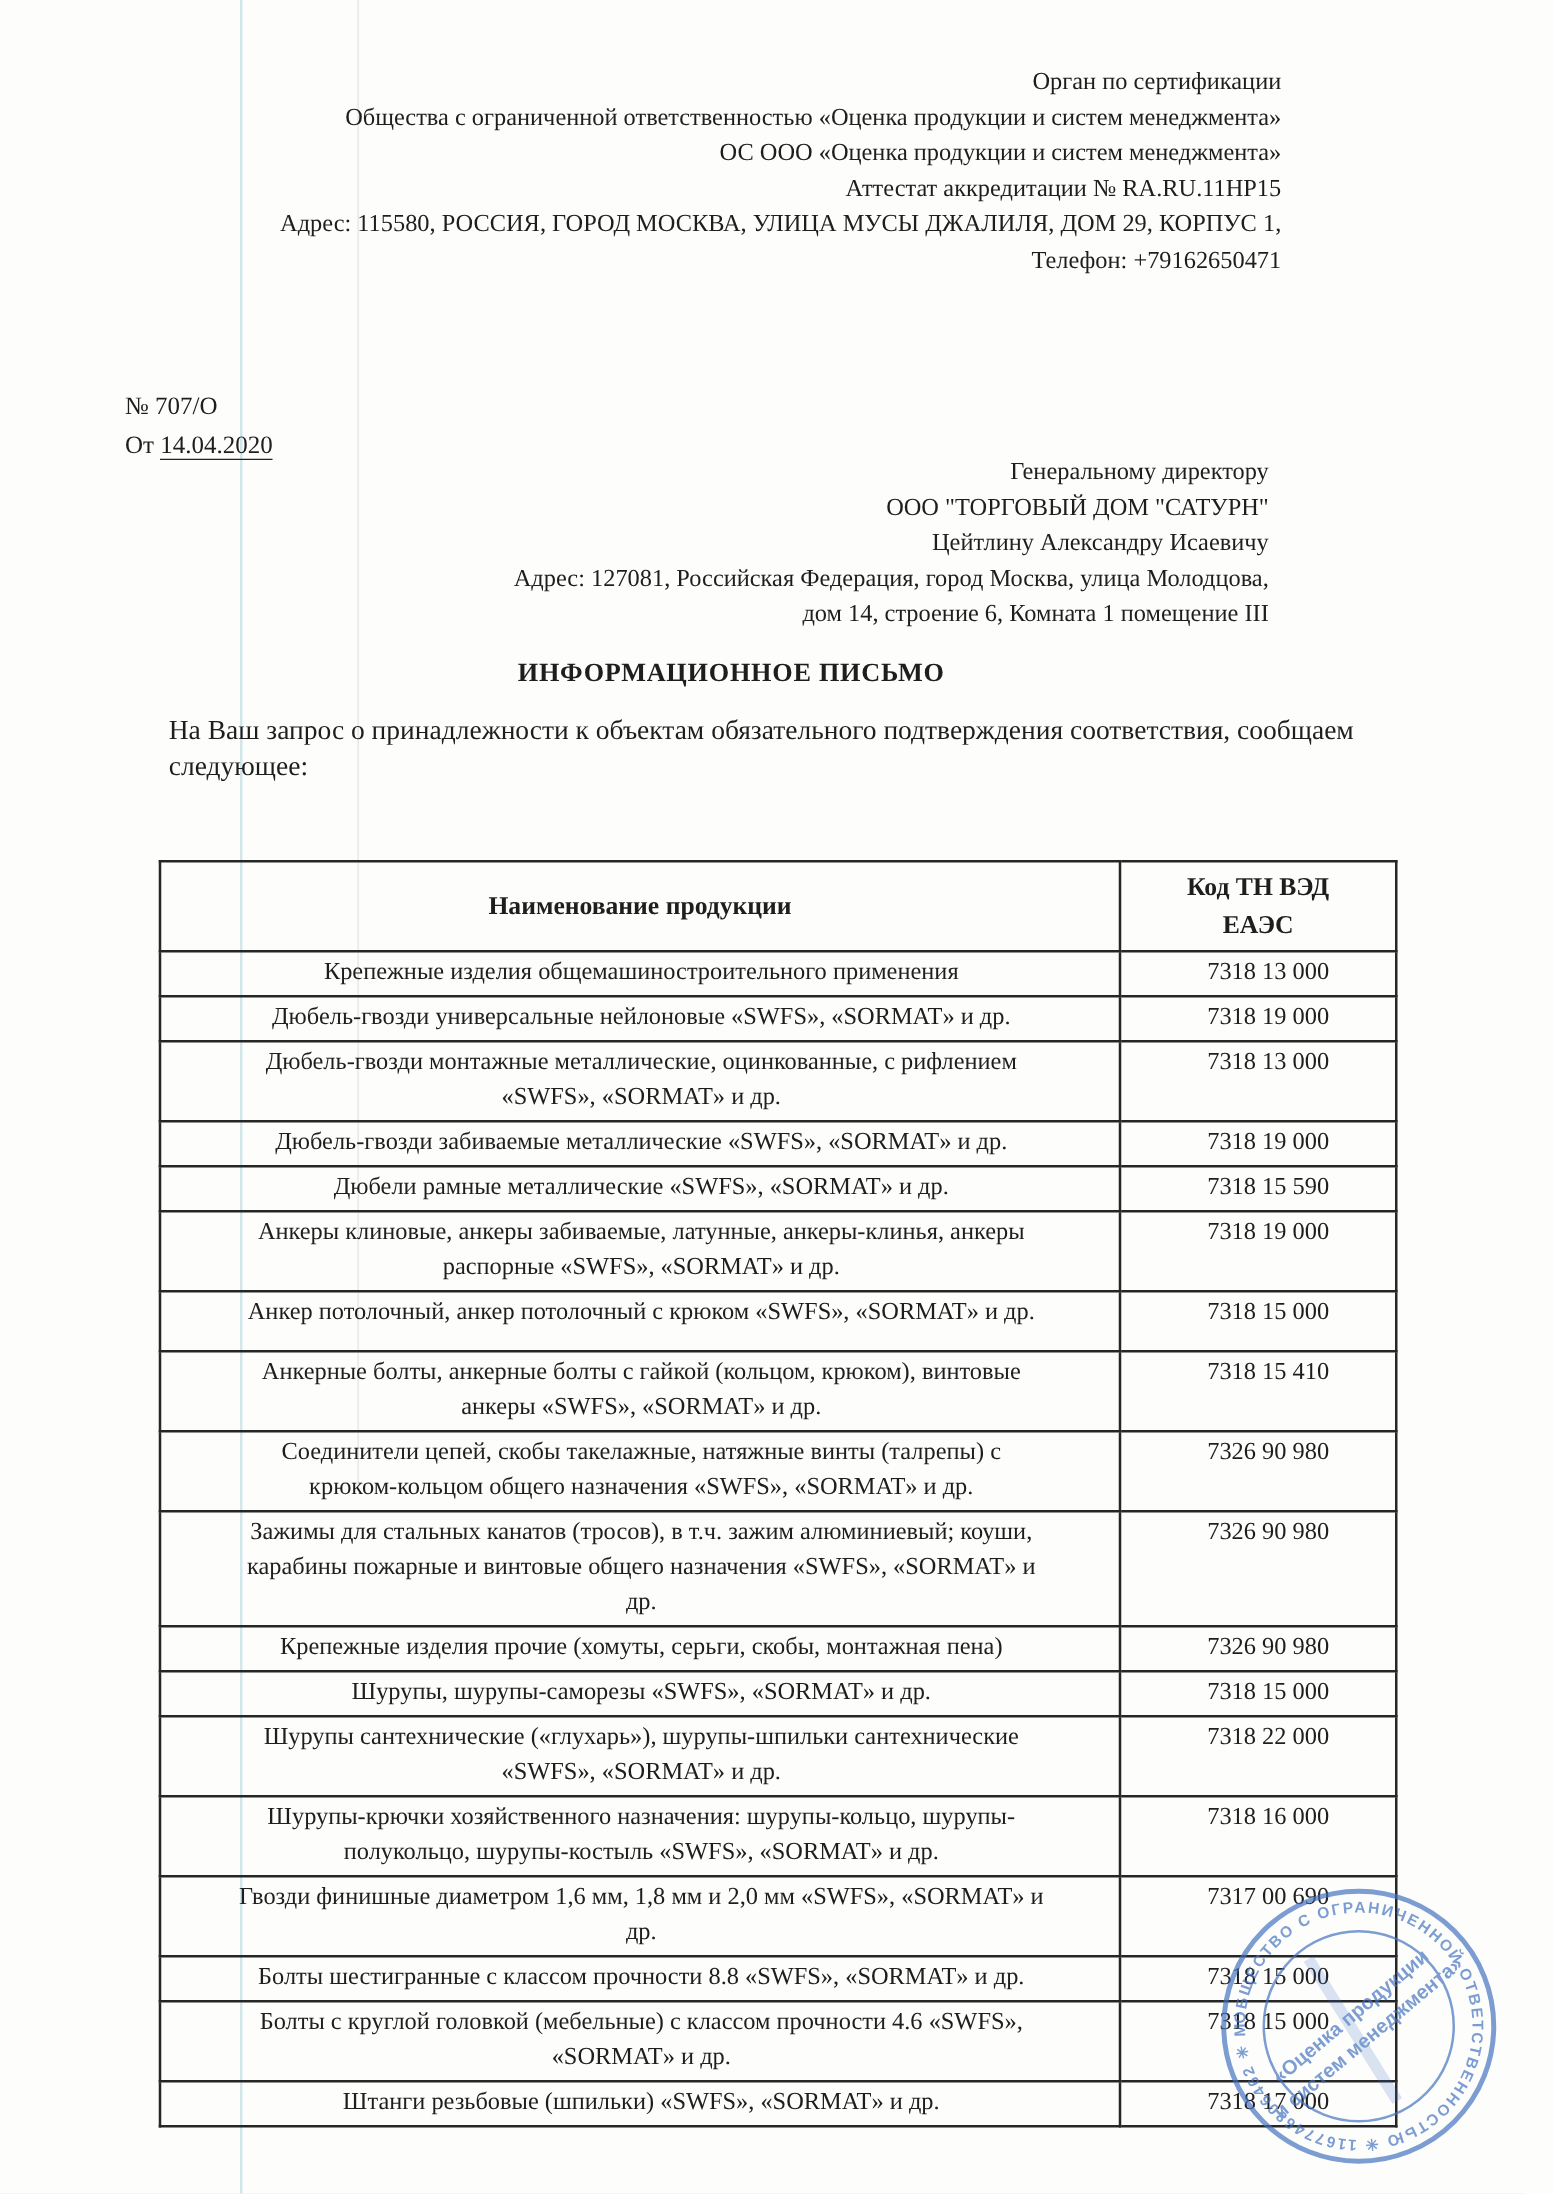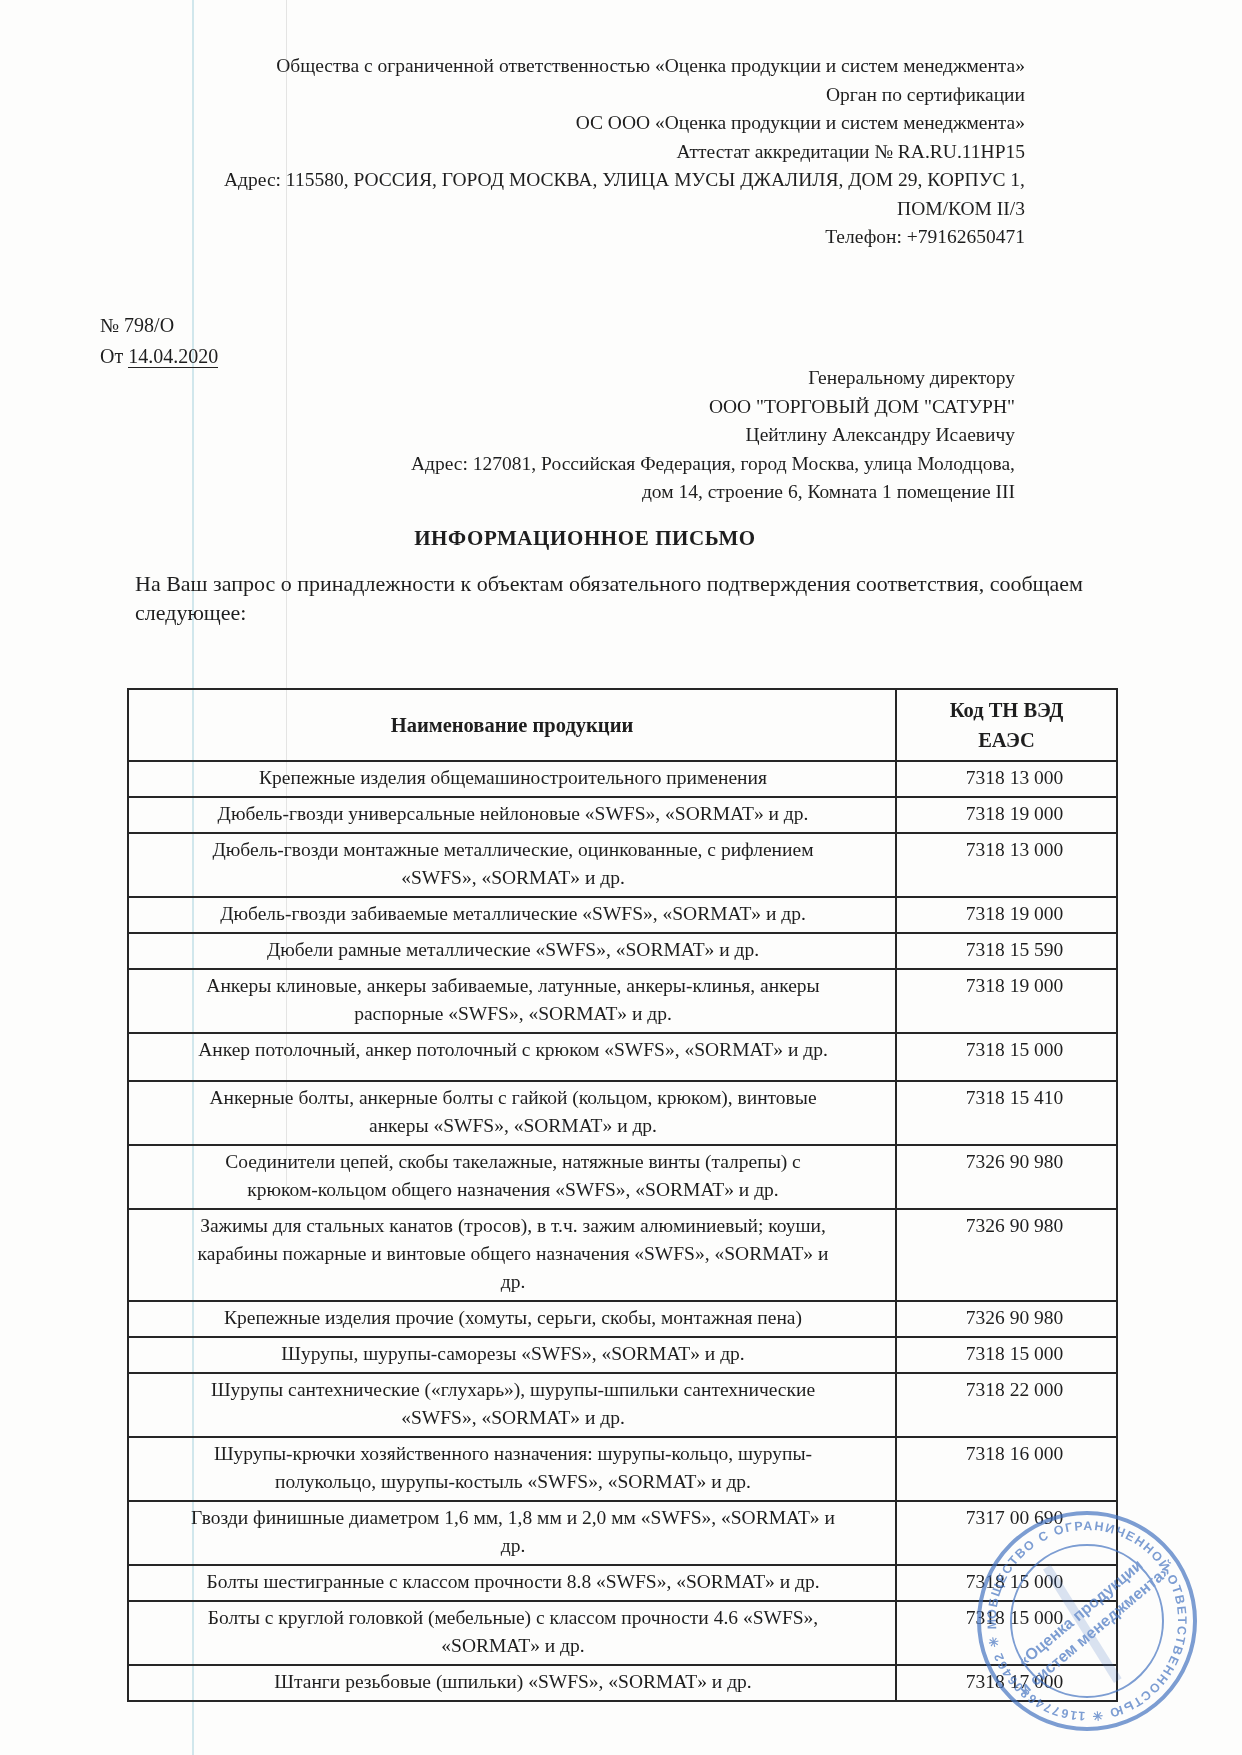--- a/index.html
+++ b/index.html
@@ -71,31 +71,30 @@
 </style>
 </head>
 <body>
 
 <div class="page">
 
   <div class="scanline blue"></div>
   <div class="scanline grey"></div>
 
   <div class="org-header">
+    <div>Орган по сертификации</div>
     <div>Общества с ограниченной ответственностью «Оценка продукции и систем менеджмента»</div>
-    <div>Орган по сертификации</div>
     <div>ОС ООО «Оценка продукции и систем менеджмента»</div>
     <div>Аттестат аккредитации № RA.RU.11НР15</div>
     <div>Адрес: 115580, РОССИЯ, ГОРОД МОСКВА, УЛИЦА МУСЫ ДЖАЛИЛЯ, ДОМ 29, КОРПУС 1,</div>
-    <div>ПОМ/КОМ II/3</div>
     <div>Телефон: +79162650471</div>
   </div>
 
   <div class="ref-block">
-    <div>№ 798/О</div>
+    <div>№ 707/О</div>
     <div class="ref-date"><span>От </span><u>14.04.2020</u></div>
   </div>
 
   <div class="addressee">
     <div>Генеральному директору</div>
     <div>ООО "ТОРГОВЫЙ ДОМ "САТУРН"</div>
     <div>Цейтлину Александру Исаевичу</div>
     <div>Адрес: 127081, Российская Федерация, город Москва, улица Молодцова,</div>
     <div>дом 14, строение 6, Комната 1 помещение III</div>
   </div>

